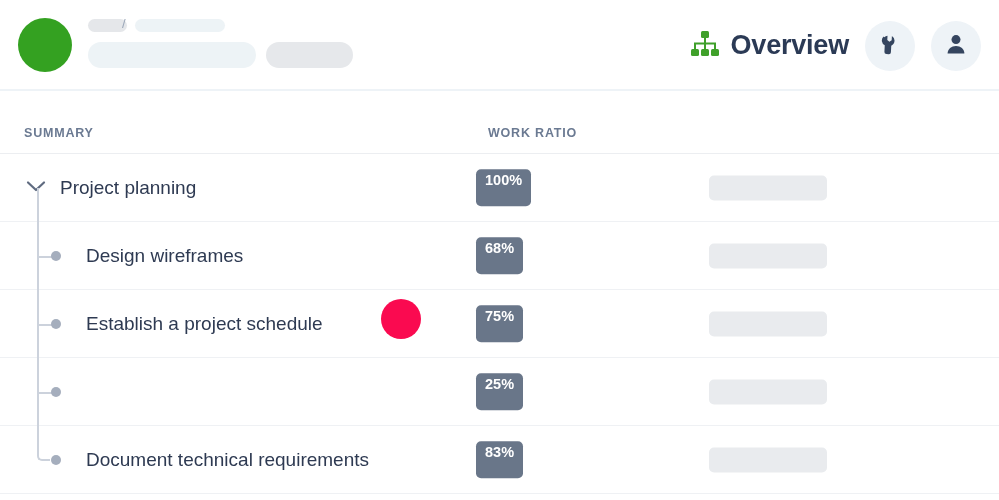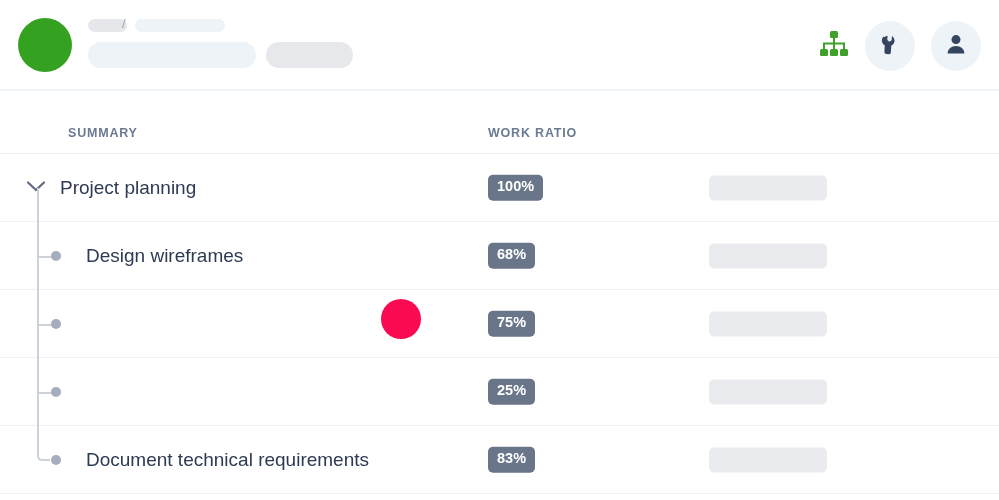--- a/index.html
+++ b/index.html
@@ -122,21 +122,21 @@
   }
   .col-head {
     position: absolute;
     bottom: 14px;
     font-size: 12.5px;
     font-weight: bold;
     letter-spacing: 0.8px;
     color: #6b7a92;
     font-family: "Liberation Sans", sans-serif;
   }
-  .col-summary { left: 24px; margin-left: 44px; }
+  .col-summary { left: 24px; }
   .col-workratio { left: 488px; }
 
   .headers-rule {
     position: absolute;
     left: 0; bottom: 0;
     width: 999px;
     height: 1px;
     background: #eceef1;
   }
 
@@ -208,24 +208,23 @@
   
   .badge {
     position: absolute;
     left: 476px; top: 50%;
     transform: translateY(-50%);
     background: #697689;
     color: #ffffff;
     font-size: 14.5px;
     font-weight: bold;
     border-radius: 5px;
-    padding: 4px 9px 8px 9px;
+    padding: 4px 9px 19px 9px;
     line-height: 1;
     font-family: "Liberation Sans", sans-serif;
-    margin-left: 12px;
   }
 
   
   .ph-bar {
     position: absolute;
     left: 709px; top: 50%;
     transform: translateY(-50%);
     width: 118px; height: 25px;
     border-radius: 5px;
     background: #e9ebee;
@@ -264,20 +263,21 @@
           <svg width="30" height="28" viewBox="0 0 30 28">
             <rect x="11" y="1" width="8" height="7" rx="1.5" fill="#3fa02a"></rect>
             <rect x="1" y="19" width="8" height="7" rx="1.5" fill="#3fa02a"></rect>
             <rect x="11" y="19" width="8" height="7" rx="1.5" fill="#3fa02a"></rect>
             <rect x="21" y="19" width="8" height="7" rx="1.5" fill="#3fa02a"></rect>
             <path d="M15 8 L15 13.5" stroke="#3fa02a" stroke-width="2"></path>
             <path d="M5 19 L5 13.5 L25 13.5 L25 19" stroke="#3fa02a" stroke-width="2" fill="none"></path>
             <path d="M15 13.5 L15 19" stroke="#3fa02a" stroke-width="2"></path>
           </svg>
         </span>
+        <span class="overview-title">Overview</span>
       </div>
 
       <div class="circle-btn">
         <span>
           <svg width="24" height="24" viewBox="0 0 24 24">
             <g transform="rotate(-42 12 12)">
               <path d="M12.2 2.2a5.4 5.4 0 0 0-5.0 7.3L2.6 14.1a2.1 2.1 0 0 0 0 3.0l1.6 1.6a2.1 2.1 0 0 0 3.0 0l4.6-4.6a5.4 5.4 0 0 0 6.9-6.7l-3.0 3.0-2.6-.5-.5-2.6 3.0-3.0a5.4 5.4 0 0 0-3.4-1.1z" fill="#35455f"></path>
             </g>
           </svg>
         </span>
@@ -321,20 +321,21 @@
       <div class="tree-node"></div>
       <span class="row-label">Design wireframes</span>
       <span class="badge">68%</span>
       <div class="ph-bar"></div>
     </div>
 
     <div class="row child">
       <div class="tree-trunk trunk-full"></div>
       <div class="tree-branch"></div>
       <div class="tree-node"></div>
+      <span class="row-label">Establish a project schedule</span>
       <span class="badge">75%</span>
       <div class="ph-bar"></div>
     </div>
 
     <div class="row child">
       <div class="tree-trunk trunk-full"></div>
       <div class="tree-branch"></div>
       <div class="tree-node"></div>
       <span class="badge">25%</span>
       <div class="ph-bar"></div>

